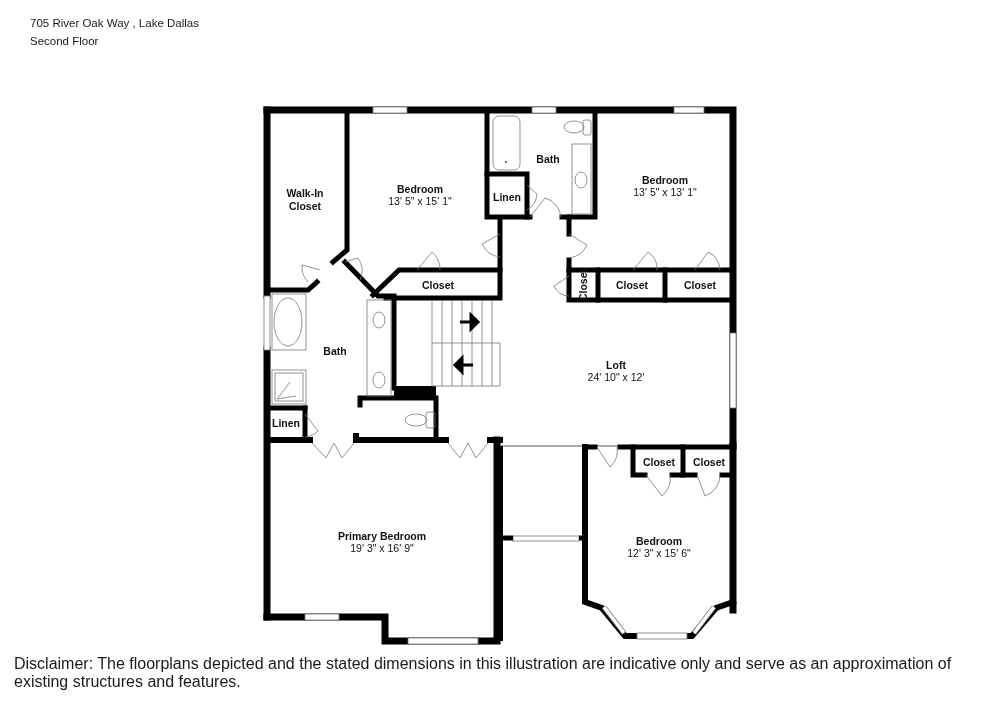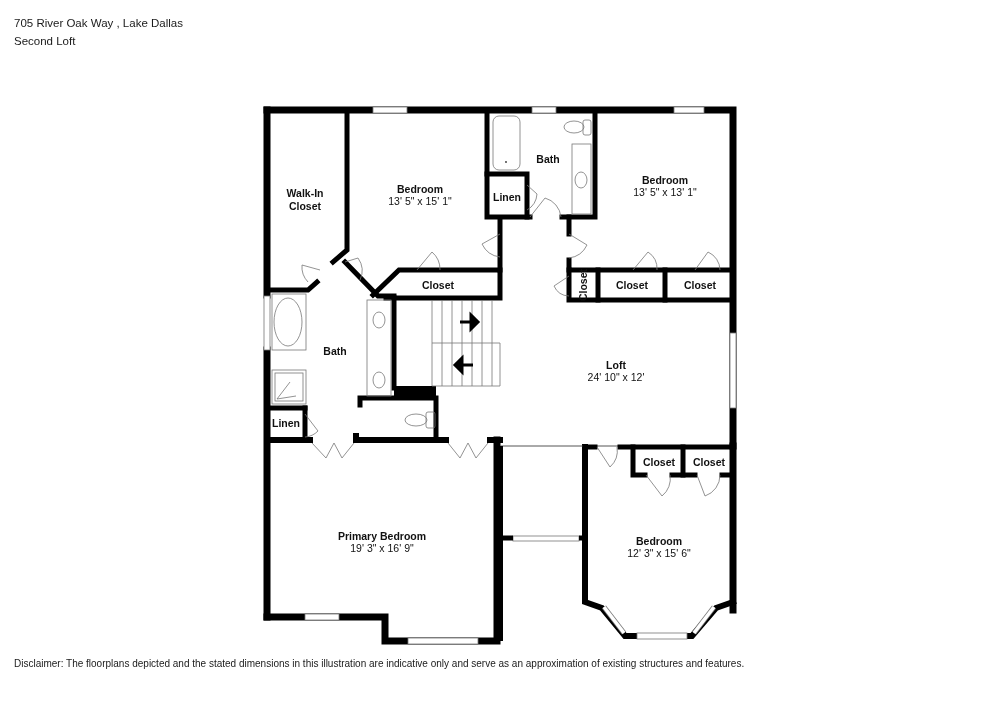--- a/index.html
+++ b/index.html
@@ -1,32 +1,32 @@
 <!DOCTYPE html>
 <html><head>
 <meta charset="utf-8">
 <style>
   html, body { margin: 0; padding: 0; background: #ffffff; }
   body { width: 1000px; height: 707px; position: relative; overflow: hidden;
          font-family: "Liberation Sans", sans-serif; color: #1a1a1a; }
-  .header { position: absolute; left: 14px; top: 14px; font-size: 11.5px; line-height: 18px; }
-  .disclaimer { position: absolute; left: 14px; top: 655px; font-size: 10px; line-height: 18px; }
+  .header { position: absolute; left: 30px; top: 14px; font-size: 11.5px; line-height: 18px; }
+  .disclaimer { position: absolute; left: 14px; top: 655px; font-size: 16px; line-height: 18px; }
   svg.plan { position: absolute; left: 0; top: 0; }
   .rl { font-family: "Liberation Sans", sans-serif; font-weight: bold; font-size: 10.5px; fill: #111; text-anchor: middle; }
   .rd { font-family: "Liberation Sans", sans-serif; font-size: 10.5px; fill: #111; text-anchor: middle; }
   .wall { stroke: #000; fill: none; stroke-linecap: square; stroke-linejoin: miter; }
   .thin { stroke: #777; stroke-width: 0.8; fill: none; }
   .win { fill: #fff; stroke: #777; stroke-width: 0.8; }
 </style>
 </head>
 <body>
 
 <div class="header">
   <div>705 River Oak Way , Lake Dallas</div>
-  <div>Second Loft</div>
+  <div>Second Floor</div>
 </div>
 
 <svg class="plan" width="1000" height="707" viewBox="0 0 1000 707">
 
   <g>
 
     <path class="wall" stroke-width="7" d="M267 110 H733 V446"></path>
 
     <path class="wall" stroke-width="7" d="M267 110 V295"></path>
     <path class="wall" stroke-width="7" d="M267 350 V617"></path>

